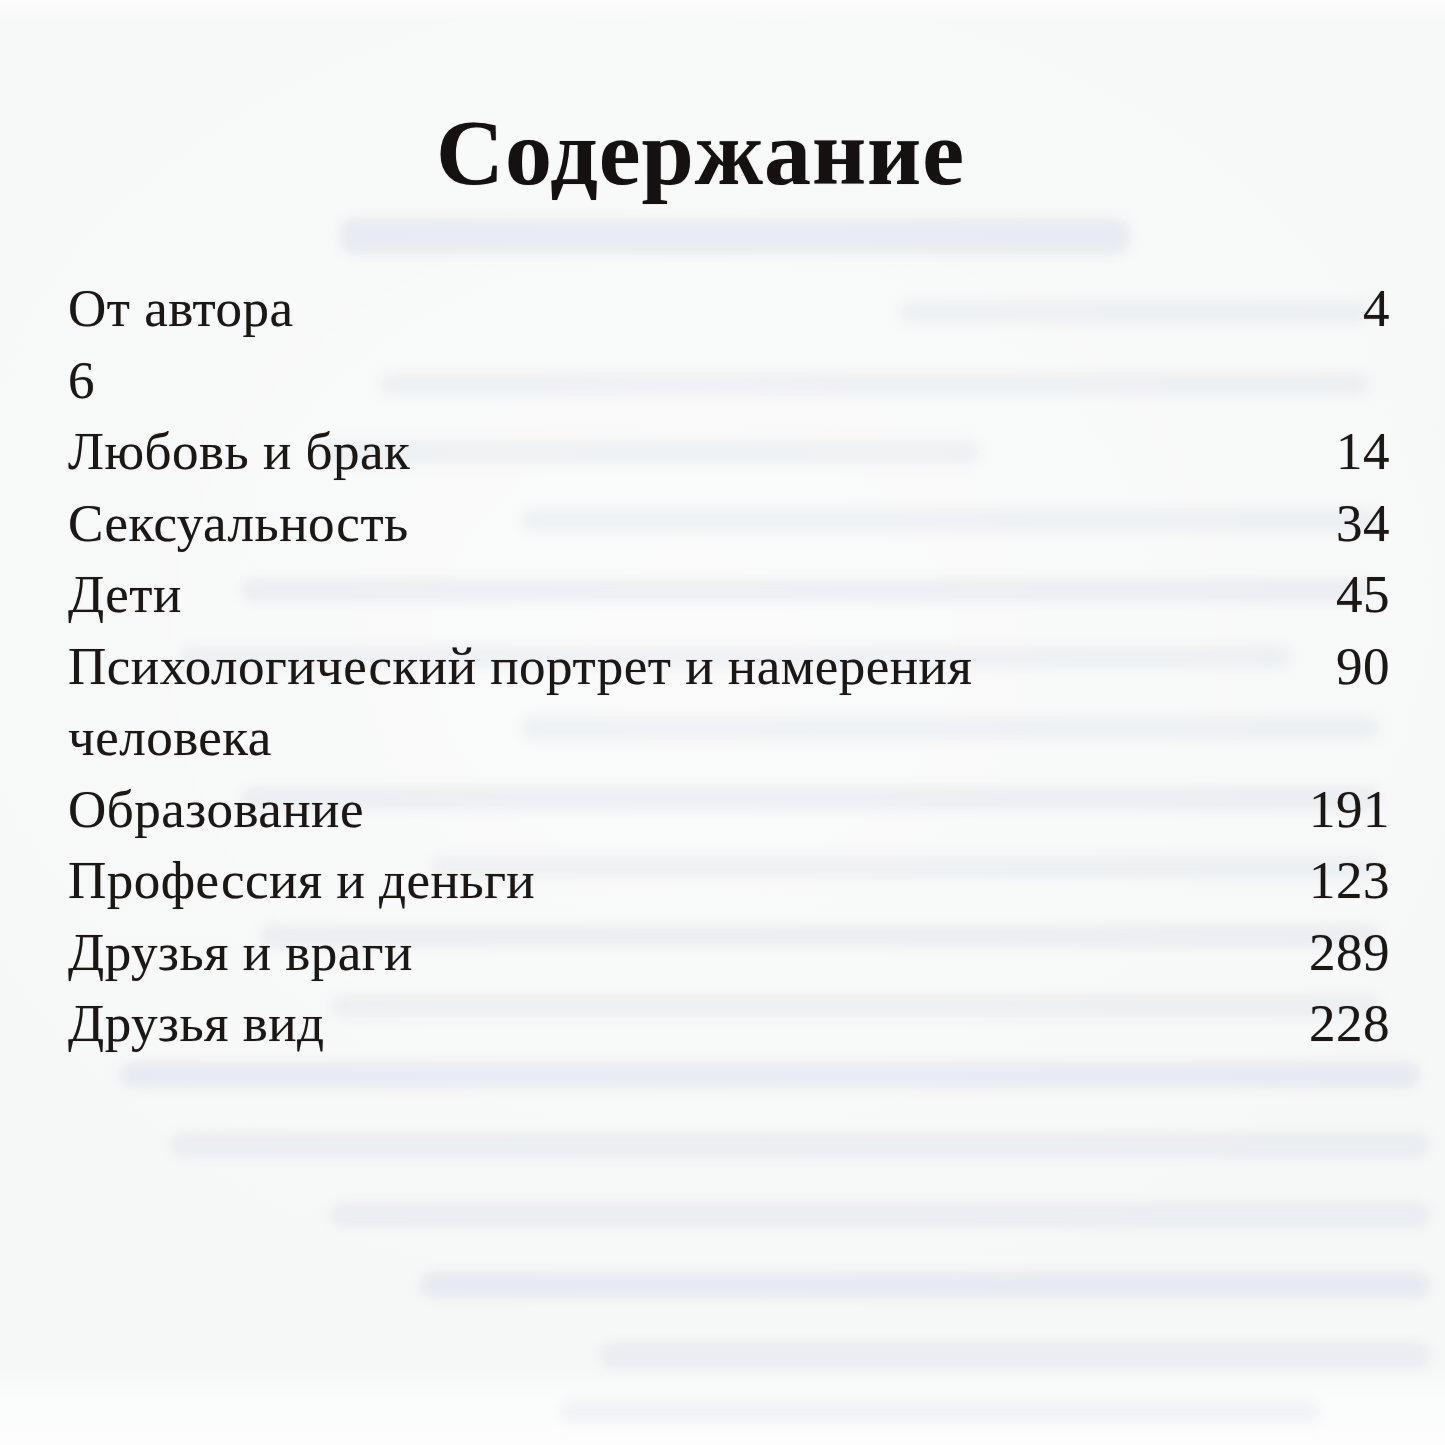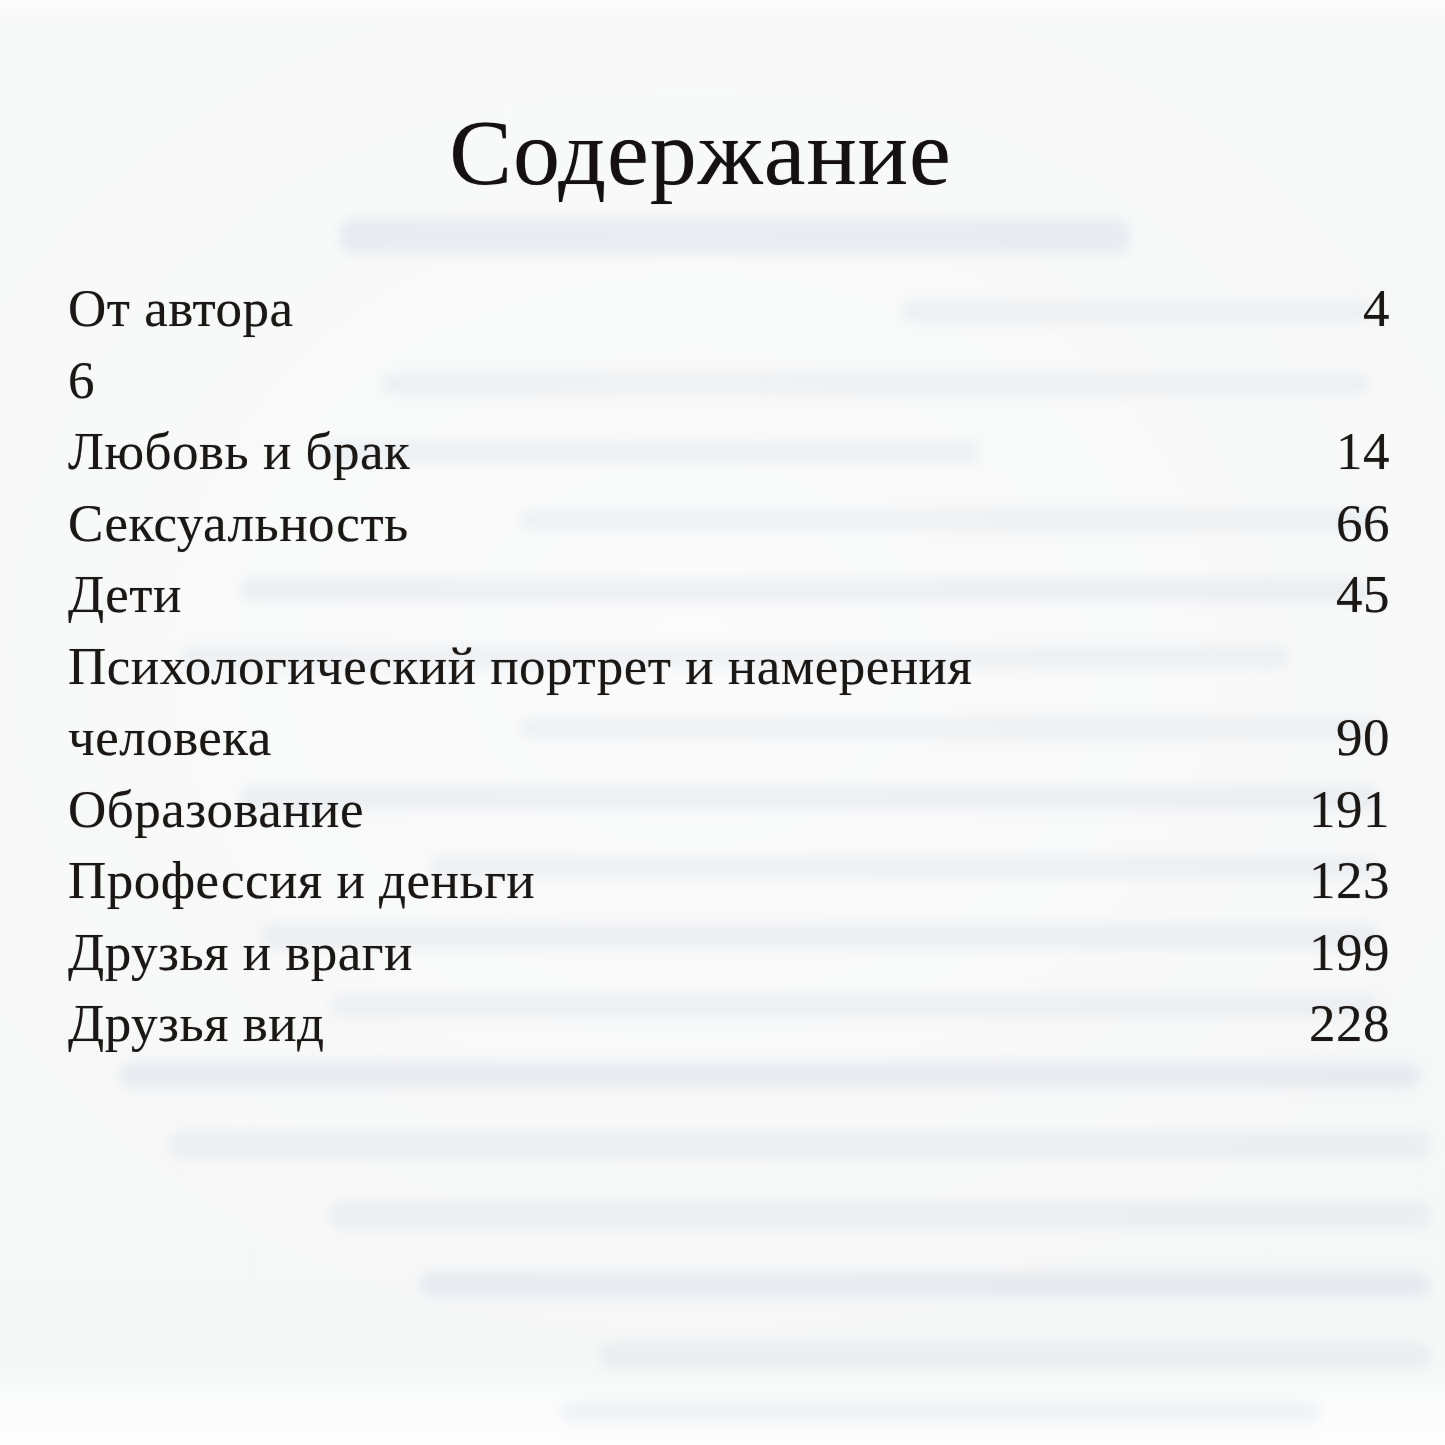--- a/index.html
+++ b/index.html
@@ -34,36 +34,36 @@
 
   .title {
     position: absolute;
     top: 38px;
     left: 0;
     width: 1445px;
     padding-right: 44px;
     box-sizing: border-box;
     text-align: center;
     font-size: 94px;
-    font-weight: normal;
+    font-weight: bold;
     line-height: 1.1;
     letter-spacing: 1px;
     color: #141110;
     text-shadow: 0 0 1px rgba(25, 20, 18, 0.45);
   }
   .toc {
     position: absolute;
     top: 273px;
     left: 68px;
     right: 55px;
   }
   .row {
     display: flex;
     justify-content: space-between;
-    align-items: flex-end;
+    align-items: flex-start;
   }
   .label {
     font-size: 53px;
     line-height: 71.5px;
     letter-spacing: 0.5px;
     max-width: 1000px;
     color: #1b1714;
     text-shadow: 0 0 1px rgba(27, 23, 20, 0.40);
   }
   .num {
@@ -110,21 +110,21 @@
     <span class="num">6</span>
   </div>
 
   <div class="row">
     <span class="label">Любовь и брак</span>
     <span class="num">14</span>
   </div>
 
   <div class="row">
     <span class="label">Сексуальность</span>
-    <span class="num">66</span>
+    <span class="num">34</span>
   </div>
 
   <div class="row">
     <span class="label">Дети</span>
     <span class="num">45</span>
   </div>
 
   <div class="row">
     <span class="label">Психологический портрет и намерения человека</span>
     <span class="num">90</span>
@@ -137,21 +137,21 @@
 
   <div class="row">
     <span class="label">Профессия и деньги</span>
     <span class="num">123</span>
   </div>
 
 
 
   <div class="row">
     <span class="label">Друзья и враги</span>
-    <span class="num">199</span>
+    <span class="num">289</span>
   </div>
 
 
   <div class="row">
     <span class="label">Друзья вид</span>
     <span class="num">228</span>
   </div>
 </div>
 </div>
 

